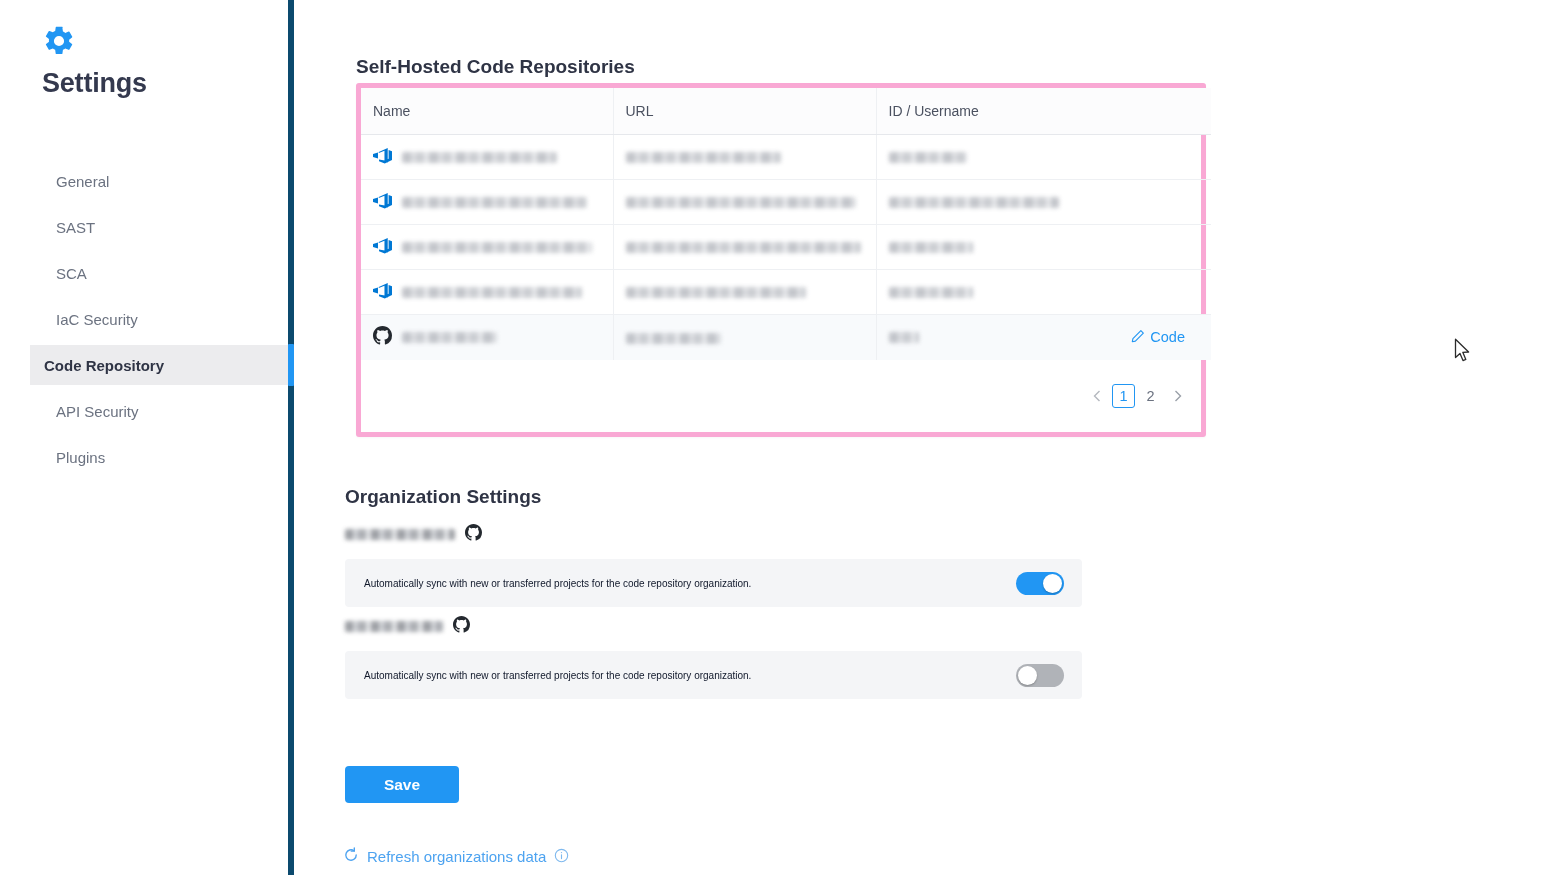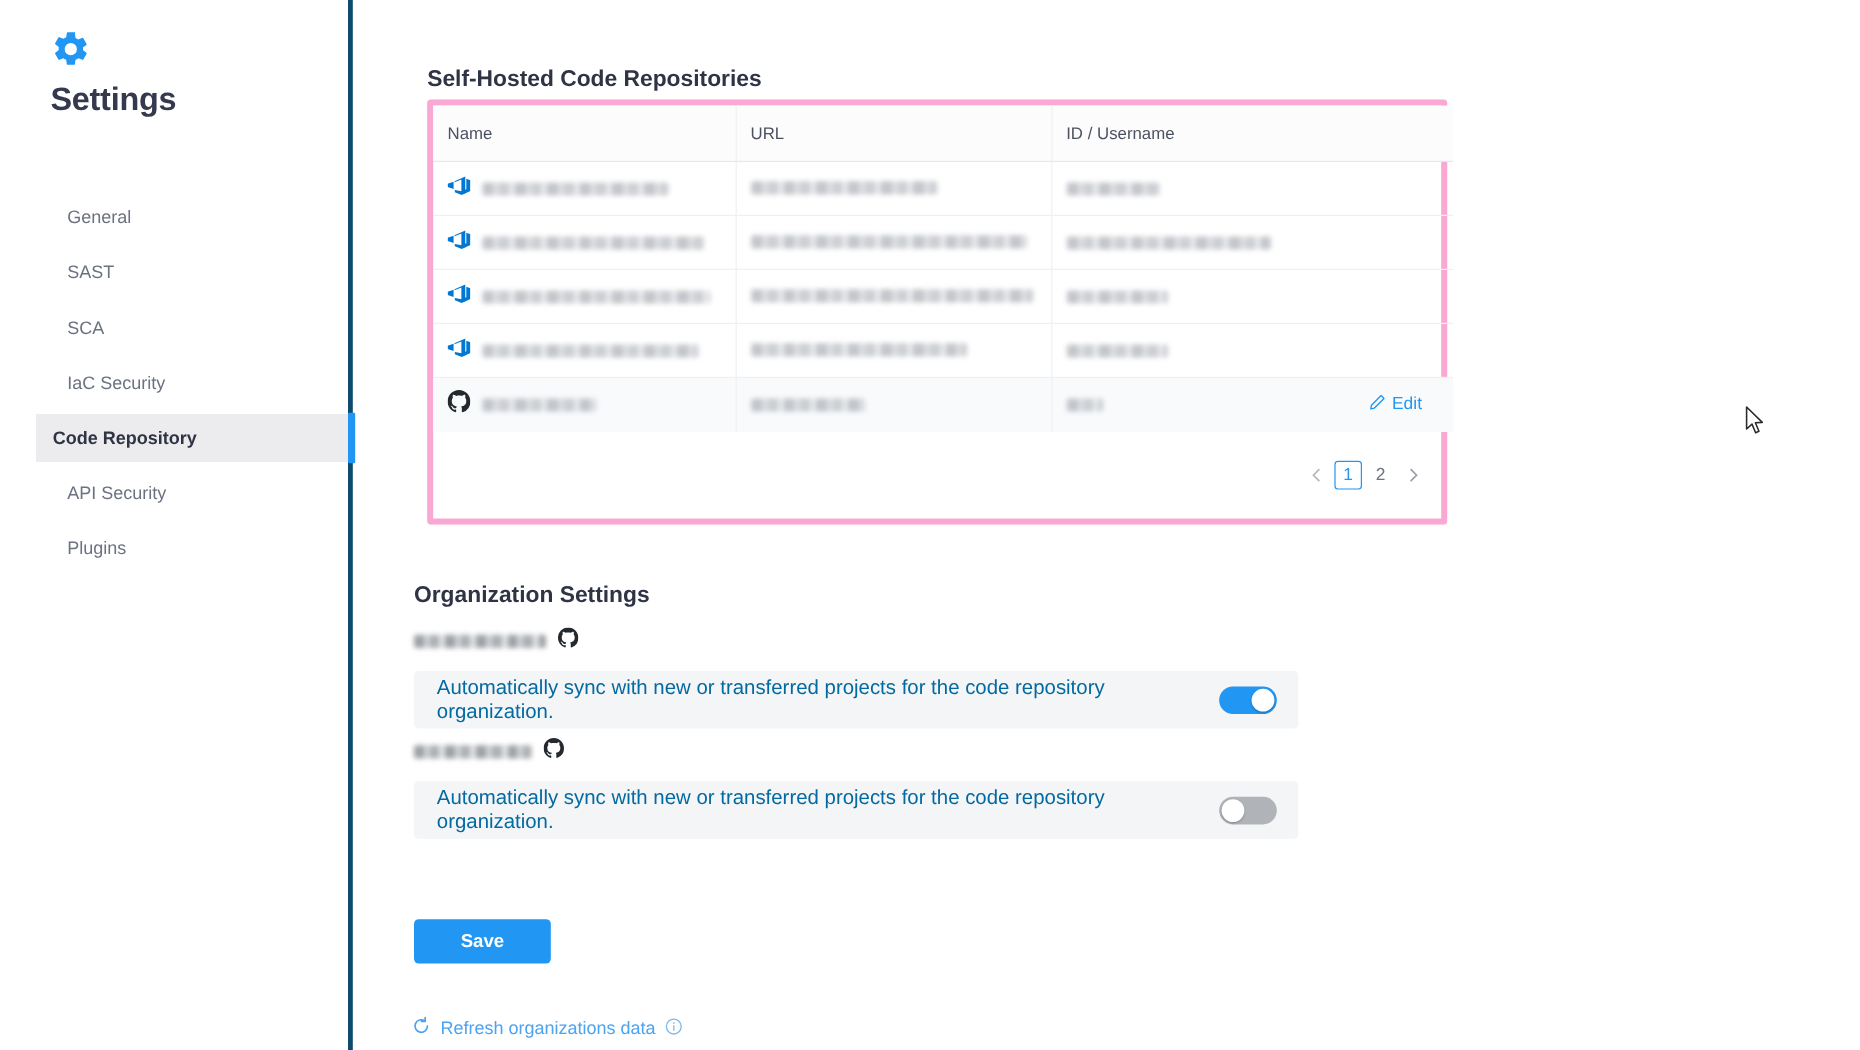--- a/index.html
+++ b/index.html
@@ -10,21 +10,21 @@
     font-family: "Liberation Sans", sans-serif;
     overflow: hidden;
   }
   #app { position: relative; width: 1550px; height: 875px; display: flex; }
 
   
   .sidebar {
     position: relative;
     width: 294px; height: 875px;
     background: #ffffff;
-    border-right: 4px solid #0c4a6e;
+    border-right: 6px solid #0c4a6e;
     flex: 0 0 294px;
   }
   .brand { padding: 24px 0 0 42px; }
   .gear-wrap { width: 34px; height: 34px; }
   .brand-title {
     margin-top: 10px;
     font-size: 27px; font-weight: bold;
     color: #34394e; letter-spacing: -0.2px;
   }
   .nav { margin-top: 62px; }
@@ -156,21 +156,21 @@
   .org-label-row { display: flex; align-items: center; gap: 10px; height: 22px; }
   .org-panel {
     margin-top: 14px;
     width: 737px; height: 48px;
     background: #f4f5f7;
     border-radius: 4px;
     display: flex; align-items: center;
     justify-content: space-between;
     padding: 0 18px 0 19px;
   }
-  .org-panel-text { font-size: 17px; color: #0369a1; }
+  .org-panel-text { font-size: 10px; color: #0f172a; }
 
   .toggle {
     width: 48px; height: 23px;
     border-radius: 12px;
     position: relative;
     cursor: pointer;
     flex: 0 0 48px;
   }
   .toggle.on  { background: #2196f3; }
   .toggle.off { background: #b0b3b8; }
@@ -340,21 +340,21 @@
                 </span>
               </td>
               <td><span class="blur" style="width:95px"></span></td>
               <td>
                 <span class="cell-flex" style="justify-content:space-between">
                   <span class="blur" style="width:30px"></span>
                   <span class="edit-link">
                     <span><svg width="14" height="14" viewBox="0 0 16 16" fill="none" stroke="#2196f3" stroke-width="1.3" stroke-linejoin="round">
                         <path d="M11.3 1.9 14.1 4.7 5.0 13.8 1.5 14.5 2.2 11z"></path>
                       </svg></span>
-                    <span>Edit</span>
+                    <span>Code</span>
                   </span>
                 </span>
               </td>
             </tr>
           </tbody>
       </table>
 
       <div class="pager-row">
         <div class="pager">
           <div class="pg arrow">

